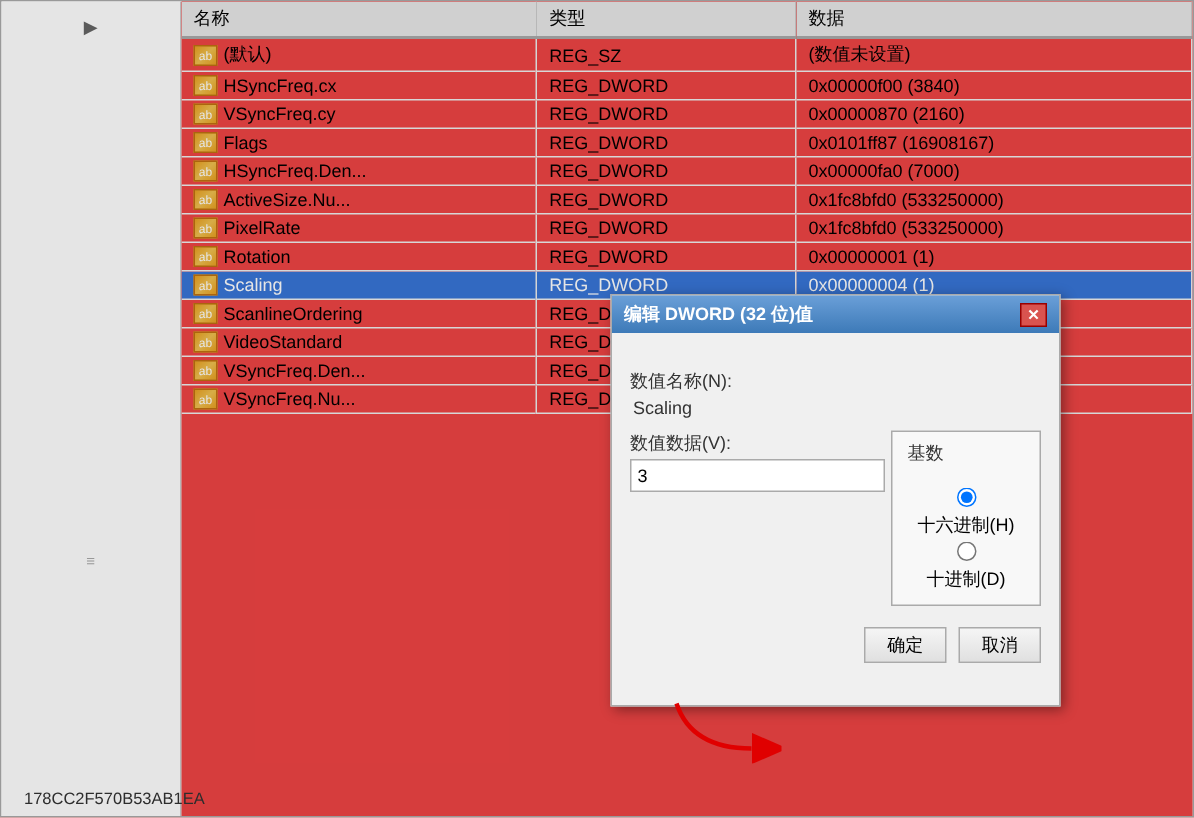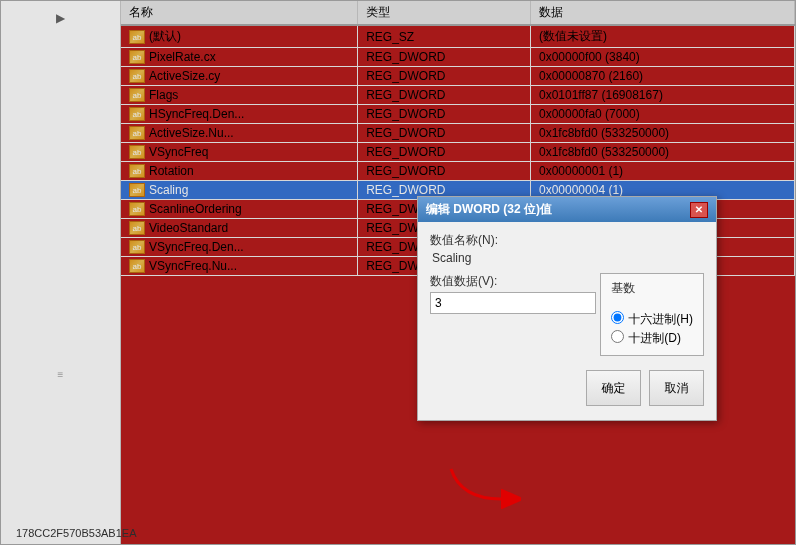--- a/index.html
+++ b/index.html
@@ -60,21 +60,21 @@
       color: #333;
     }
 
     
     .right-panel {
       position: absolute;
       left: 120px;
       top: 0;
       right: 0;
       bottom: 0;
-      background: #b91c1c;
+      background: #ef4444;
       overflow: hidden;
     }
 
     .registry-table {
       width: 100%;
       border-collapse: collapse;
     }
 
     .registry-table thead th {
       background: #e8e8e8;
@@ -129,21 +129,21 @@
       position: absolute;
       top: 0; left: 0; right: 0; bottom: 0;
       background: rgba(0,0,0,0.1);
       z-index: 10;
     }
 
     
     .dialog {
       position: absolute;
       top: 195px;
-      left: 416px;
+      left: 406px;
       width: 300px;
       background: #f0f0f0;
       border: 1px solid #aaa;
       box-shadow: 2px 2px 8px rgba(0,0,0,0.4);
       z-index: 20;
     }
 
     .dialog-titlebar {
       background: linear-gradient(to bottom, #6a9fd8 0%, #3d7ab8 100%);
       color: #fff;
@@ -163,21 +163,21 @@
       height: 16px;
       font-size: 10px;
       cursor: pointer;
       display: flex;
       align-items: center;
       justify-content: center;
       font-weight: bold;
     }
 
     .dialog-body {
-      padding: 10px 12px;
+      padding: 24px 12px;
     }
 
     .dialog-label {
       font-size: 12px;
       margin-bottom: 2px;
       color: #333;
     }
 
     .dialog-value-display {
       font-size: 12px;
@@ -214,37 +214,38 @@
     }
 
     .dialog-radio-title {
       font-size: 12px;
       color: #333;
       margin-bottom: 14px;
     }
 
     .radio-item {
       display: flex;
-      align-items: flex-start;
+      align-items: center;
       gap: 4px;
       font-size: 12px;
       margin-bottom: 2px;
       cursor: pointer;
+      flex-direction: column;
     }
 
     .dialog-buttons {
       display: flex;
       justify-content: flex-end;
       gap: 8px;
       padding: 4px 0;
     }
 
     .dialog-btn {
       min-width: 55px;
-      height: 36px;
+      height: 24px;
       font-size: 12px;
       background: linear-gradient(to bottom, #f5f5f5, #e0e0e0);
       border: 1px solid #aaa;
       cursor: pointer;
       padding: 0 10px;
       text-align: center;
     }
 
     
     .arrow-indicator {
@@ -287,31 +288,31 @@
                 <span>(默认)</span>
               </div>
             </td>
             <td>REG_SZ</td>
             <td>(数值未设置)</td>
           </tr>
           <tr>
             <td>
               <div class="name-cell">
                 <span class="icon-reg">ab</span>
-                <span>PixelRate.cx</span>
+                <span>HSyncFreq.cx</span>
               </div>
             </td>
             <td>REG_DWORD</td>
             <td>0x00000f00 (3840)</td>
           </tr>
           <tr>
             <td>
               <div class="name-cell">
                 <span class="icon-reg">ab</span>
-                <span>ActiveSize.cy</span>
+                <span>VSyncFreq.cy</span>
               </div>
             </td>
             <td>REG_DWORD</td>
             <td>0x00000870 (2160)</td>
           </tr>
           <tr>
             <td>
               <div class="name-cell">
                 <span class="icon-reg">ab</span>
                 <span>Flags</span>
@@ -337,21 +338,21 @@
                 <span>ActiveSize.Nu...</span>
               </div>
             </td>
             <td>REG_DWORD</td>
             <td>0x1fc8bfd0 (533250000)</td>
           </tr>
           <tr>
             <td>
               <div class="name-cell">
                 <span class="icon-reg">ab</span>
-                <span>VSyncFreq</span>
+                <span>PixelRate</span>
               </div>
             </td>
             <td>REG_DWORD</td>
             <td>0x1fc8bfd0 (533250000)</td>
           </tr>
           <tr>
             <td>
               <div class="name-cell">
                 <span class="icon-reg">ab</span>
                 <span>Rotation</span>

